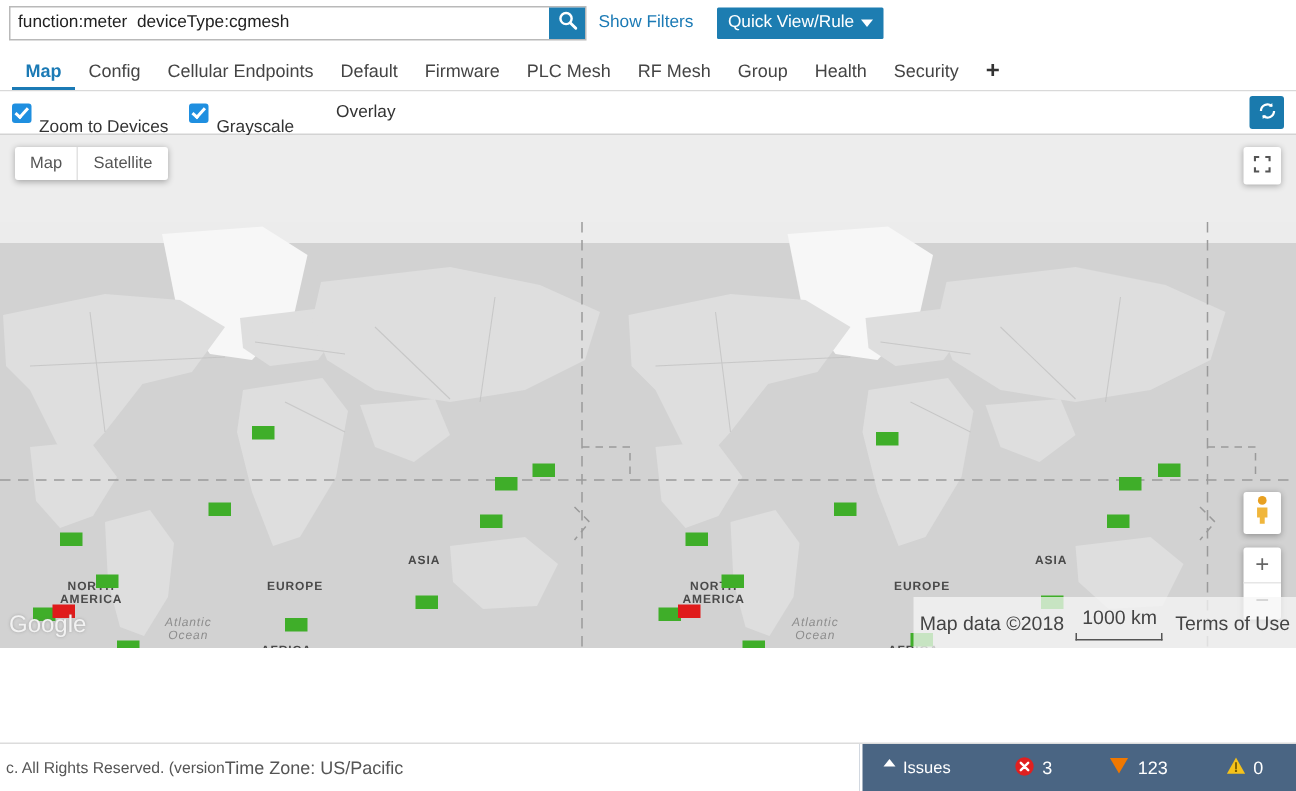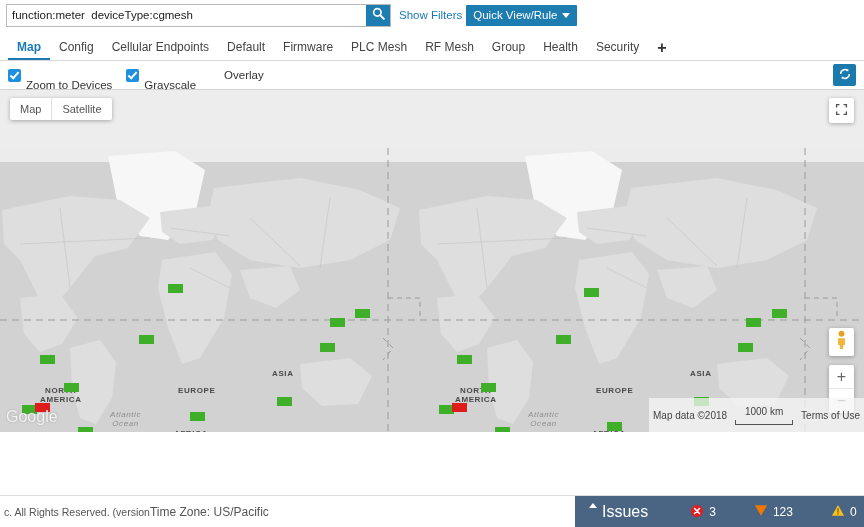--- a/index.html
+++ b/index.html
@@ -44,21 +44,21 @@
     cursor: pointer;
   }
   .show-filters {
     color: #1b7ab5;
     font-size: 11.5px;
     margin-left: 8px;
     cursor: pointer;
     white-space: nowrap;
   }
   .quickview-btn {
-    margin-left: 4px;
+    margin-left: 16px;
     background: #1d7db1;
     color: #fff;
     font-size: 11.5px;
     height: 21px;
     padding: 0 7px;
     display: flex; align-items: center;
     border: none;
     cursor: pointer;
     border-radius: 1px;
     white-space: nowrap;
@@ -231,21 +231,21 @@
     position: absolute; left: 6px; bottom: 6px;
     font-size: 16px; color: #f2f2f2;
     z-index: 8;
     text-shadow: 0 0 2px rgba(120,120,120,.55);
     font-family: "Liberation Sans", sans-serif;
   }
   .map-attrib {
     position: absolute; right: 0; bottom: 0;
     height: 15px;
     display: flex; align-items: center;
-    font-size: 10px; color: #444;
+    font-size: 13px; color: #444;
     background: rgba(245,245,245,.75);
     padding: 17px 4px;
     z-index: 9;
     gap: 8px;
   }
   .scalebar { display: flex; align-items: center; gap: 3px; flex-direction: column; }
   .scalebar .bar {
     width: 58px; height: 5px;
     border: 1px solid #555; border-top: none;
   }
@@ -292,21 +292,21 @@
   }
   .issues-bar {
     position: absolute; right: 0; top: 0;
     width: 291px; height: 32px;
     background: #4a6583;
     display: flex; align-items: center;
     color: #fff;
     border-left: 2px solid #fff;
   }
   .issues-label {
-    font-size: 16px; margin-left: 14px;
+    font-size: 11px; margin-left: 14px;
     display: flex; align-items: flex-start; gap: 5px;
     cursor: pointer;
   }
   .caret-up {
     width: 0; height: 0;
     border-left: 4px solid transparent;
     border-right: 4px solid transparent;
     border-bottom: 5px solid #fff;
   }
   .issue-stat {

